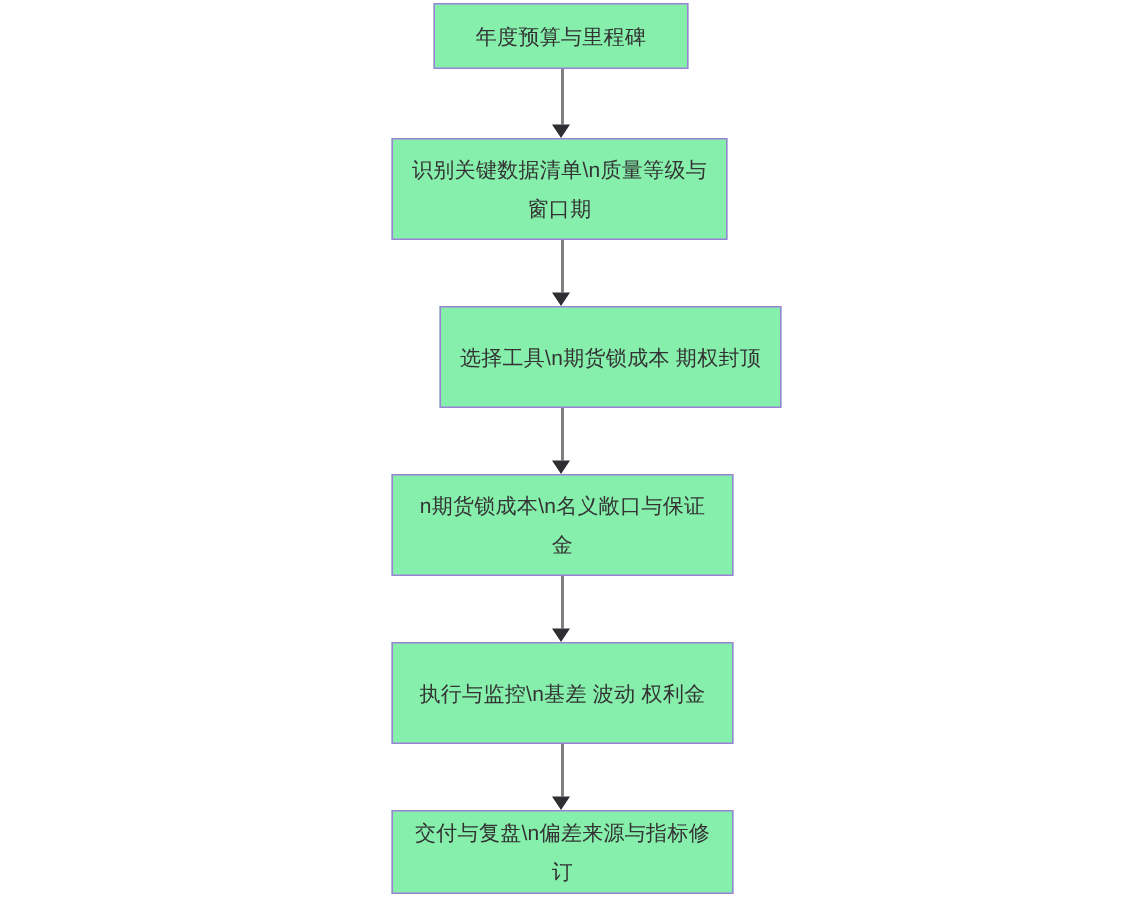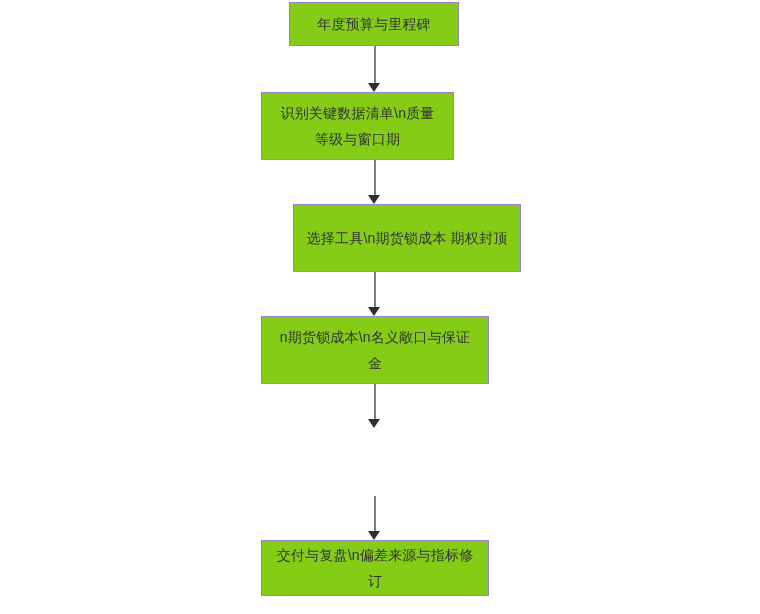--- a/index.html
+++ b/index.html
@@ -15,21 +15,21 @@
     position: relative;
   }
   #flowchart {
     position: relative;
     width: 760px;
     height: 614px;
   }
   .node {
     position: absolute;
     box-sizing: border-box;
-    background: #84cc16;
+    background: #86efac;
     border: 1.6px solid #9a81d8;
     color: #333333;
     display: flex;
     align-items: center;
     justify-content: center;
     text-align: center;
     font-size: 14px;
     line-height: 26px;
     letter-spacing: 0.2px;
     padding: 2px 12px;
@@ -70,30 +70,33 @@
   <div class="edge" style="left:374px; top:384px; height:35px;"></div>
   <div class="arrowhead" style="left:368px; top:419px;"></div>
 
   <div class="edge" style="left:374px; top:496px; height:35px;"></div>
   <div class="arrowhead" style="left:368px; top:531px;"></div>
 
   <div class="node" style="left:289px; top:2px; width:170px; height:44px;">
     <span class="node-label">年度预算与里程碑</span>
   </div>
 
-  <div class="node" style="left:261px; top:92px; width:193px; height:68px;text-align:center;">
+  <div class="node" style="left:261px; top:92px; width:224px; height:68px;text-align:center;">
     <span class="node-label">识别关键数据清单\n质量等级与窗口期</span>
   </div>
 
   <div class="node" style="left:261px; top:204px; width:228px; height:68px;margin-left:32px;">
     <span class="node-label">选择工具\n期货锁成本 期权封顶</span>
   </div>
 
   <div class="node" style="left:261px; top:316px; width:228px; height:68px;">
     <span class="node-label">n期货锁成本\n名义敞口与保证金</span>
   </div>
 
+  <div class="node" style="left:261px; top:428px; width:228px; height:68px;">
+    <span class="node-label">执行与监控\n基差 波动 权利金</span>
+  </div>
 
   <div class="node" style="left:261px; top:540px; width:228px; height:56px;justify-content:flex-end;">
     <span class="node-label">交付与复盘\n偏差来源与指标修订</span>
   </div>
 
 </div>
 
 </body></html>

